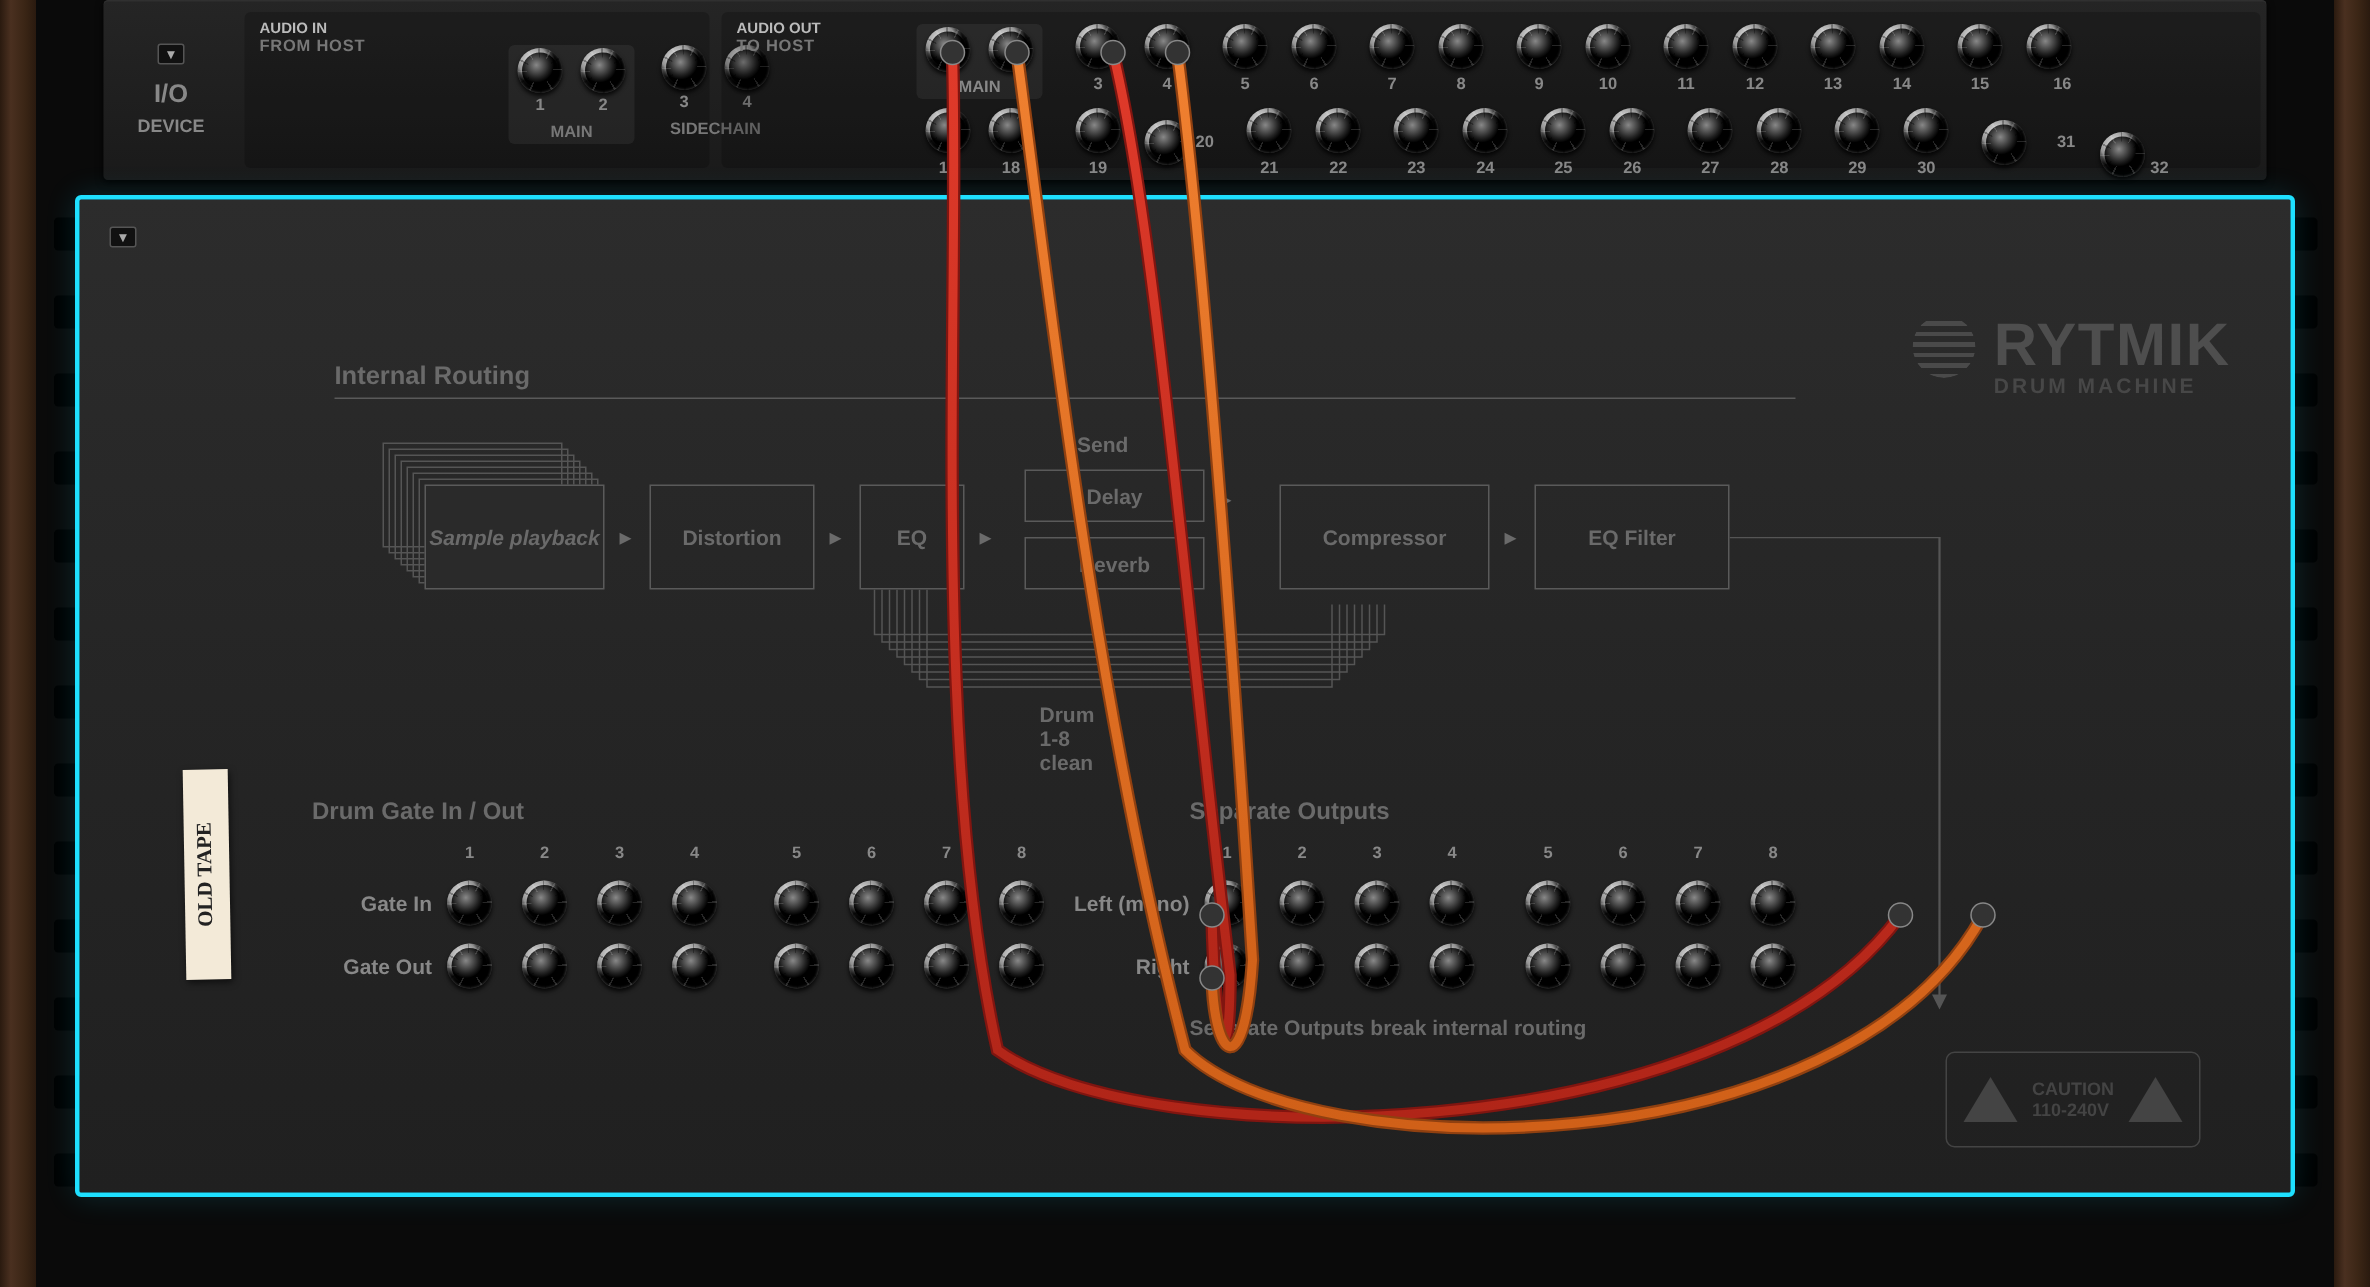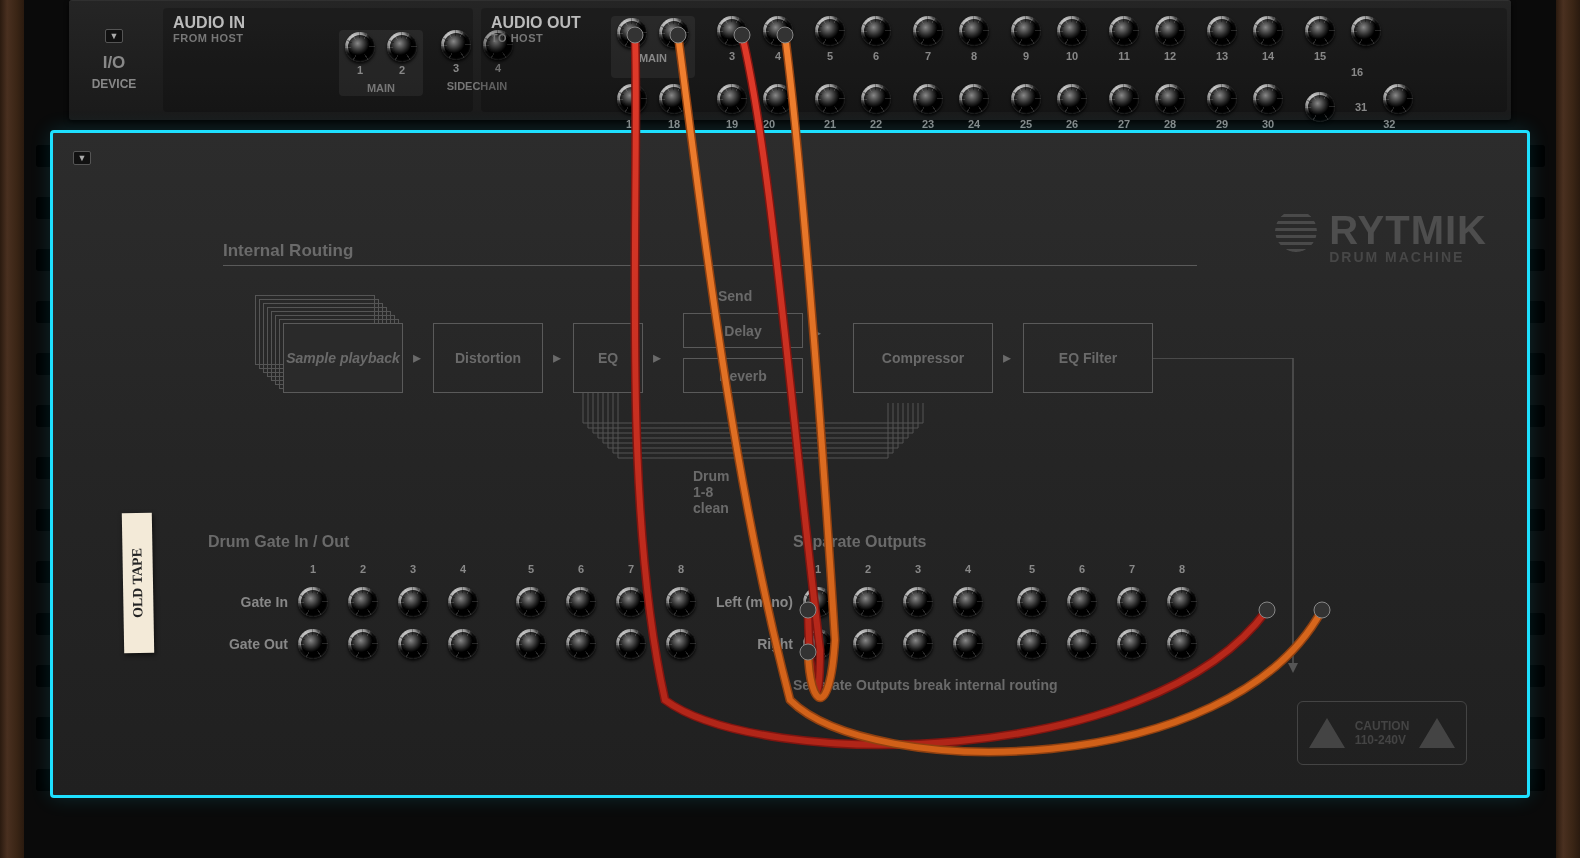--- a/index.html
+++ b/index.html
@@ -81,21 +81,21 @@
   cursor: pointer;
   margin-bottom: 6px;
 }
 
 .io-section {
   background: rgba(0,0,0,.2);
   border-radius: 4px;
   margin: 8px 4px;
   padding: 6px 10px 4px 10px;
 }
-.io-section-title { color: #bbb; font-size: 16px; font-weight: bold; }
+.io-section-title { color: #bbb; font-size: 10px; font-weight: bold; }
 .io-section-sub { color: #777; font-size: 11px; font-weight: bold; letter-spacing: 0.5px; }
 
 .jack {
   width: 30px; height: 30px;
   border-radius: 50%;
   background: radial-gradient(circle at 35% 30%, #f0f0f0 0%, #d0d0d0 15%, #909090 35%, #404040 42%, #0a0a0a 50%, #000 60%);
   box-shadow: inset 0 0 2px rgba(255,255,255,.3), 0 2px 3px rgba(0,0,0,.8);
   position: relative;
   cursor: pointer;
 }
@@ -370,41 +370,41 @@
             <span class="jack-label">13</span>
           </div>
           <div style="display:flex;flex-direction:column;align-items:center;gap:4px;margin-left:8px;">
             <div class="jack"></div>
             <span class="jack-label">14</span>
           </div>
           <div style="display:flex;flex-direction:column;align-items:center;gap:4px;margin-left:14px;">
             <div class="jack"></div>
             <span class="jack-label">15</span>
           </div>
-          <div style="display:flex;flex-direction:column;align-items:flex-start;gap:20px;margin-left:8px;">
+          <div style="display:flex;flex-direction:column;align-items:flex-end;gap:4px;margin-left:8px;">
             <div class="jack"></div>
             <span class="jack-label">16</span>
           </div>
         </div>
         <div style="display:flex;gap:8px;margin-top:6px;">
           <div style="display:flex;gap:12px;padding:0 6px;">
             <div style="display:flex;flex-direction:column;align-items:center;gap:4px;">
               <div class="jack"></div>
               <span class="jack-label">17</span>
             </div>
             <div style="display:flex;flex-direction:column;align-items:center;gap:4px;">
               <div class="jack"></div>
               <span class="jack-label">18</span>
             </div>
           </div>
           <div style="display:flex;flex-direction:column;align-items:center;gap:4px;margin-left:14px;">
             <div class="jack"></div>
             <span class="jack-label">19</span>
           </div>
-          <div style="display:flex;flex-direction:column;align-items:flex-start;gap:4px;margin-left:8px;">
+          <div style="display:flex;flex-direction:row;align-items:center;gap:4px;margin-left:8px;">
             <div class="jack"></div>
             <span class="jack-label">20</span>
           </div>
           <div style="display:flex;flex-direction:column;align-items:center;gap:4px;margin-left:14px;">
             <div class="jack"></div>
             <span class="jack-label">21</span>
           </div>
           <div style="display:flex;flex-direction:column;align-items:center;gap:4px;margin-left:8px;">
             <div class="jack"></div>
             <span class="jack-label">22</span>
@@ -438,21 +438,21 @@
             <span class="jack-label">29</span>
           </div>
           <div style="display:flex;flex-direction:column;align-items:center;gap:4px;margin-left:8px;">
             <div class="jack"></div>
             <span class="jack-label">30</span>
           </div>
           <div style="display:flex;flex-direction:row;align-items:center;gap:20px;margin-left:14px;">
             <div class="jack"></div>
             <span class="jack-label">31</span>
           </div>
-          <div style="display:flex;flex-direction:column;align-items:flex-start;gap:4px;margin-left:8px;">
+          <div style="display:flex;flex-direction:row;align-items:flex-end;gap:4px;margin-left:8px;">
             <div class="jack"></div>
             <span class="jack-label">32</span>
           </div>
         </div>
       </div>
   </div>
 </div>
 
 <div class="rytmik">
   <div class="rytmik-fold">▼</div>

